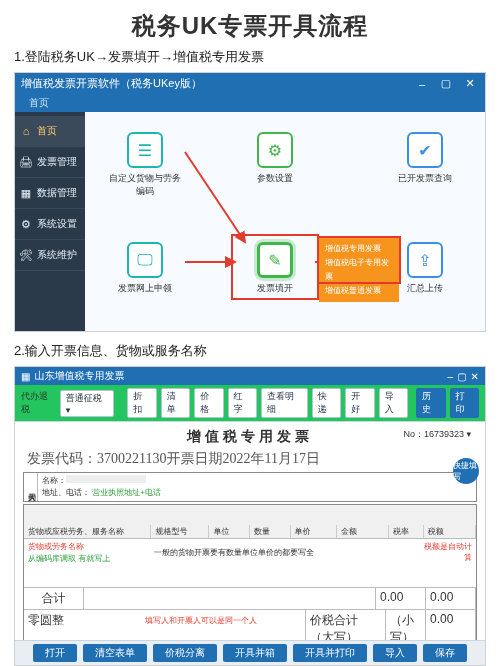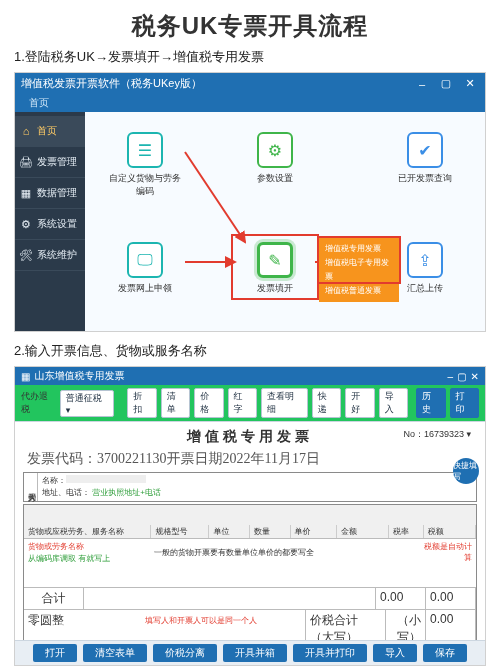--- a/index.html
+++ b/index.html
@@ -386,21 +386,21 @@
       </div>
       <div class="sum-row">
         <div style="width:60px; text-align:center;">合计</div>
         <div style="flex:1;"></div>
         <div style="width:50px;">0.00</div>
         <div style="width:50px;">0.00</div>
       </div>
       <div class="sum-row">
         <div style="flex:1;">零圆整</div>
         <div style="width:80px;">价税合计（大写）</div>
-        <div style="width:40px;text-align:right;">（小写）</div>
+        <div style="width:40px;">（小写）</div>
         <div style="width:50px;">0.00</div>
       </div>
     </div>
 
     <div class="inv-box lower">
       <div class="cell-vlabel">销售方</div>
       <div class="cell-body" style="flex:1.4;">
         <div><span>名称：</span></div>
 
       </div>

